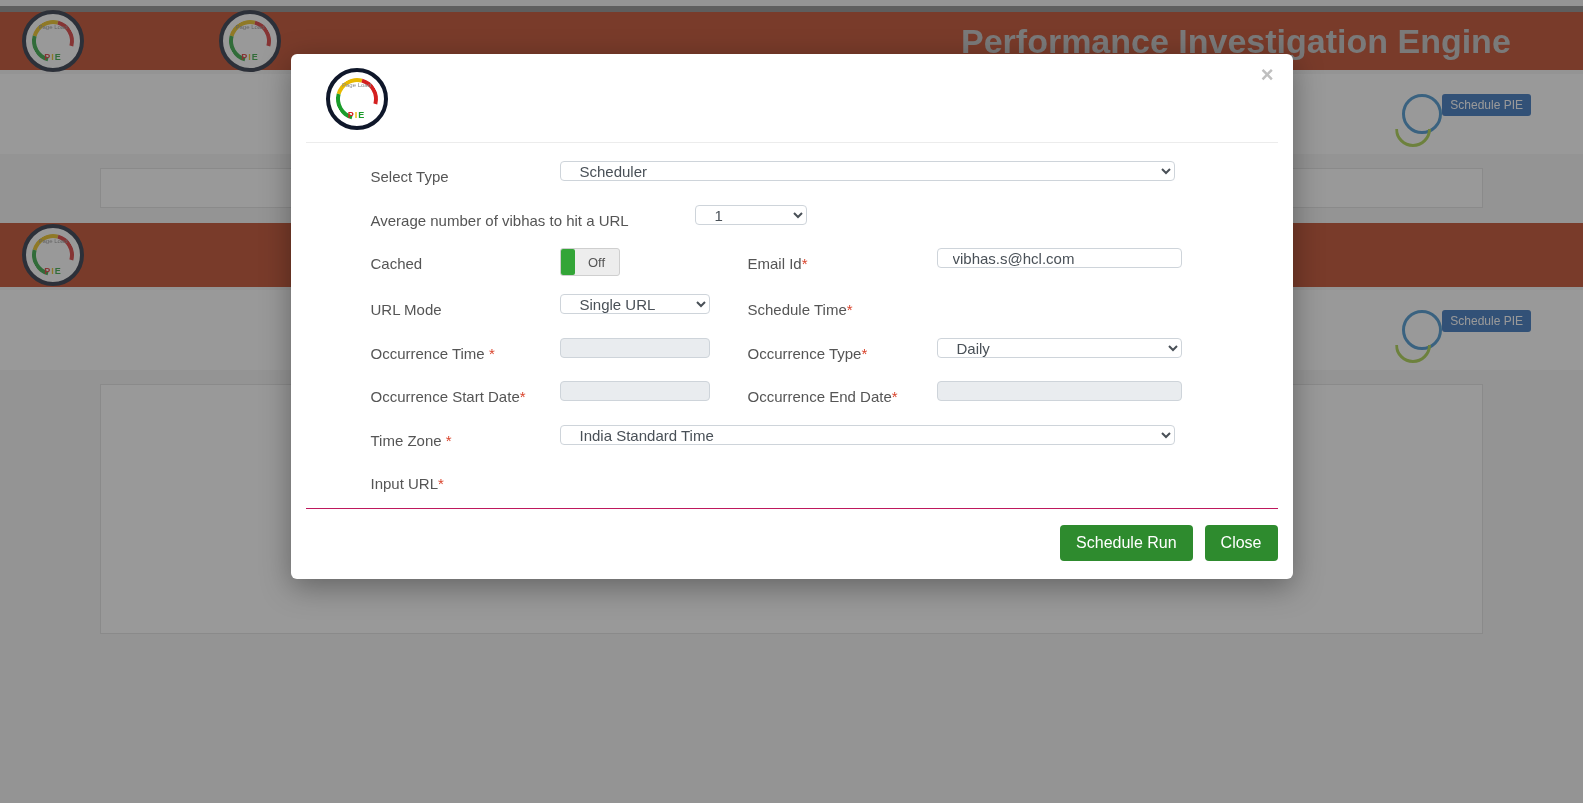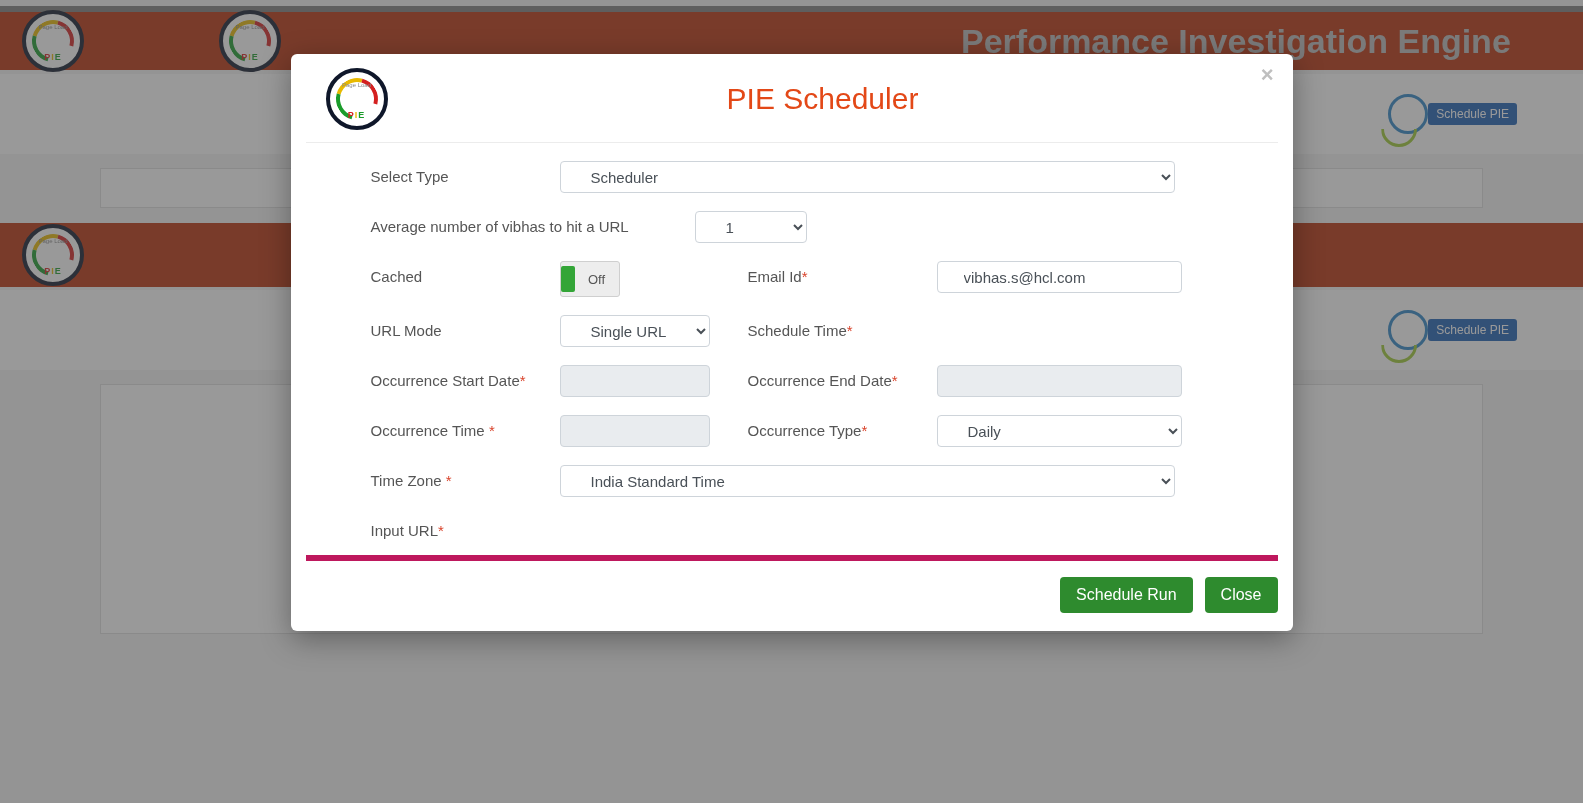--- a/index.html
+++ b/index.html
@@ -66,22 +66,22 @@
     background: #fff;
     color: #888;
     font-size: 26px;
     display:flex;
     align-items:center;
   }
   .bg-subbar.s1{ top: 74px;}
   .bg-subbar.s2{ top: 290px;}
   .bg-subbar .ttl { margin-left: 1160px; }
   .sched-badge{
-    position:absolute; right:66px; top:50%; transform:translateY(-50%);
-    display:flex; align-items:center; 
+    position:absolute; right:52px; top:50%; transform:translateY(-50%);
+    display:flex; align-items:flex-start; 
   }
   .sched-badge .clock{
     width:40px;height:40px;border:3px solid #2d86c7;border-radius:50%;
     position:relative;background:#fff;
   }
   .sched-badge .clock::after{
     content:"";position:absolute;width:30px;height:30px;border:3px solid #9ecb34;
     border-radius:50%;left:-10px;top:14px;clip-path:inset(50% 0 0 0);
   }
   .sched-badge .btn{
@@ -133,46 +133,46 @@
     margin-bottom:18px;
     column-gap:14px;
   }
   .lbl{
     color:#555;font-size:15px;
     width:175px;padding-top:6px;line-height:1.3;
   }
   .lbl.mid{width:175px;margin-left:24px;}
   .req{color:#d9432b;}
   select,input[type=text]{
-    height:32px;border:1px solid #ced4da;border-radius:4px;
-    padding:0 26px;font-size:15px;color:#495057;background:#fff;
+    height:20px;border:1px solid #ced4da;border-radius:4px;
+    padding:0 15px;font-size:15px;color:#495057;background:#fff;
     font-family:inherit;
   }
   select.wide,input.wide{width:615px;}
   select.sm{width:112px;}
   select.med{width:150px;}
   input.col2,select.col2{width:245px;}
   input.dis{background:#e9ecef;}
   .toggle{
-    width:60px;height:36px;border:1px solid #cfcfcf;border-radius:3px;
+    width:60px;height:28px;border:1px solid #cfcfcf;border-radius:3px;
     background:#ededed;display:flex;align-items:center;position:relative;
     font-size:13px;color:#555;cursor:pointer;
   }
   .toggle .knob{
     width:14px;height:26px;background:#33a537;border-radius:2px;
   }
   .toggle .tx{flex:1;text-align:center;}
   .link{color:#1072c9;font-size:15px;text-decoration:none;display:inline-block;margin-top:6px;}
   .result{
     color:#d9432b;font-size:23px;font-weight:500;margin:6px 0 0 50px;
   }
   .url-col{display:flex;flex-direction:column;}
 
   .modal-foot{
-    border-top:6px solid #be185d;margin:14px 15px 0 15px;
+    border-top:1px solid #be185d;margin:14px 15px 0 15px;
     padding:16px 0 0 0;display:flex;justify-content:flex-end;gap:12px;
   }
   .btn{
     background:#2e8b2e;color:#fff;border:none;border-radius:4px;
     padding:9px 16px;font-size:16px;cursor:pointer;font-family:inherit;
   }
 </style>
 </head>
 <body>
 
@@ -213,21 +213,20 @@
 <div class="bg-box b2"></div>
 
 <div class="overlay"></div>
 
 <div class="modal">
   <div class="modal-head">
     <div class="gauge-logo">
       <div class="lbl1">Page Load</div>
       <div class="lbl2"><span class="p">P</span><span class="i">I</span><span class="e">E</span></div>
     </div>
-    <div class="modal-title">PIE Scheduler</div>
     <button class="modal-close">×</button>
   </div>
 
   <div class="modal-body">
 
     <div class="frow">
       <div class="lbl">Select Type</div>
       <select class="wide">
         <option>Scheduler</option>
       </select>
@@ -256,40 +255,40 @@
       <div class="lbl">URL Mode</div>
       <div style="width:150px">
         <select class="med">
           <option>Single URL</option>
         </select>
       </div>
       <div class="lbl mid"><span>Schedule Time</span><span class="req">*</span></div>
     </div>
 
     <div class="frow">
-      <div class="lbl"><span>Occurrence Start Date</span><span class="req">*</span></div>
-      <div style="width:150px">
-        <input type="text" class="med dis" style="width: 150px;" value="">
-      </div>
-      <div class="lbl mid"><span>Occurrence End Date</span><span class="req">*</span></div>
-      <input type="text" class="col2 dis" value="" style="">
-    </div>
-
-    <div class="frow">
       <div class="lbl"><span>Occurrence Time </span><span class="req">*</span></div>
       <div style="width:150px">
         <input type="text" class="med dis" style="width: 150px;" value="">
       </div>
       <div class="lbl mid"><span>Occurrence Type</span><span class="req">*</span></div>
       <select class="col2">
         <option>Daily</option>
       </select>
     </div>
 
     <div class="frow">
+      <div class="lbl"><span>Occurrence Start Date</span><span class="req">*</span></div>
+      <div style="width:150px">
+        <input type="text" class="med dis" style="width: 150px;" value="">
+      </div>
+      <div class="lbl mid"><span>Occurrence End Date</span><span class="req">*</span></div>
+      <input type="text" class="col2 dis" value="" style="">
+    </div>
+
+    <div class="frow">
       <div class="lbl"><span>Time Zone </span><span class="req">*</span></div>
       <select class="wide">
         <option>India Standard Time</option>
       </select>
     </div>
 
     <div class="frow" style="margin-bottom:6px">
       <div class="lbl"><span>Input URL</span><span class="req">*</span></div>
     </div>
 

